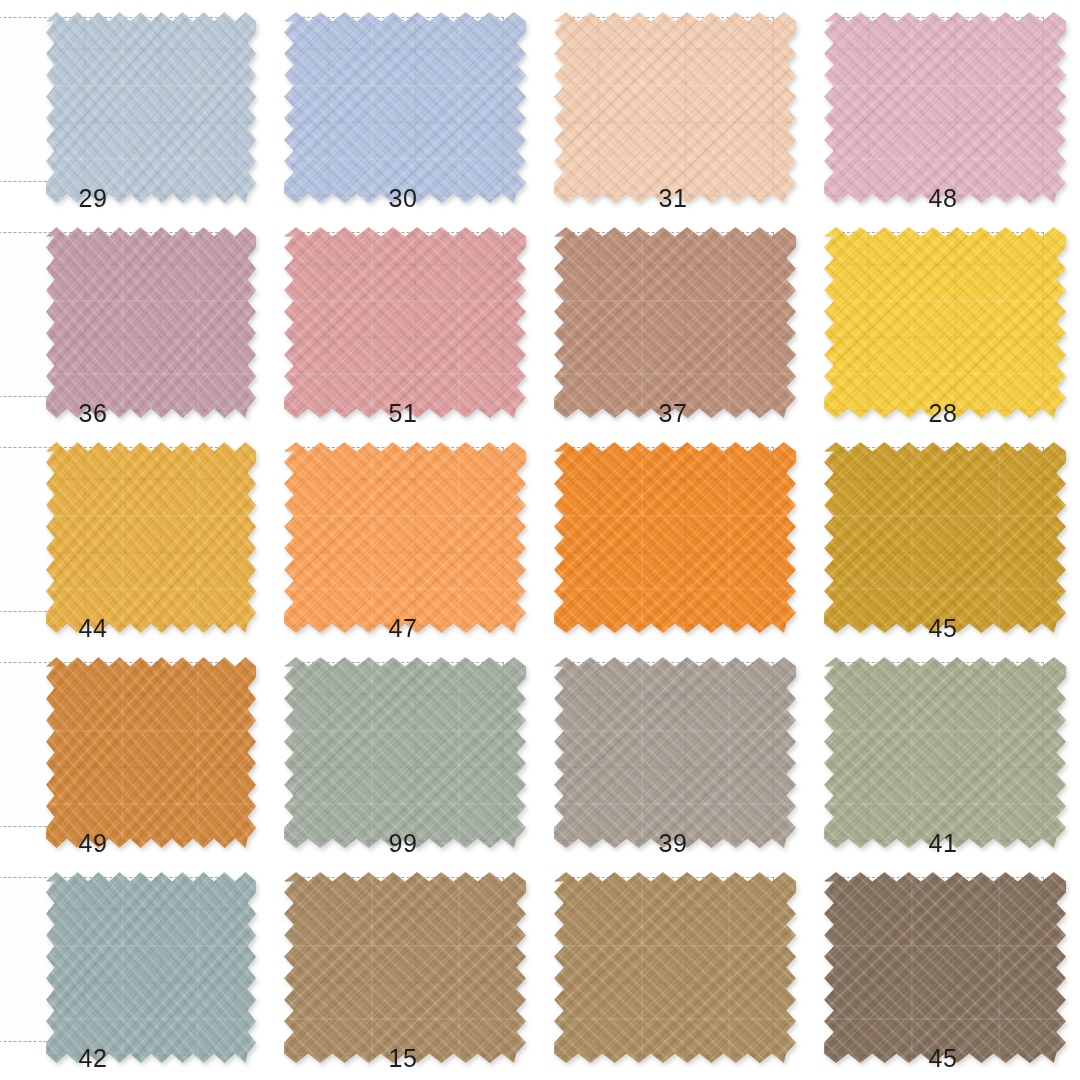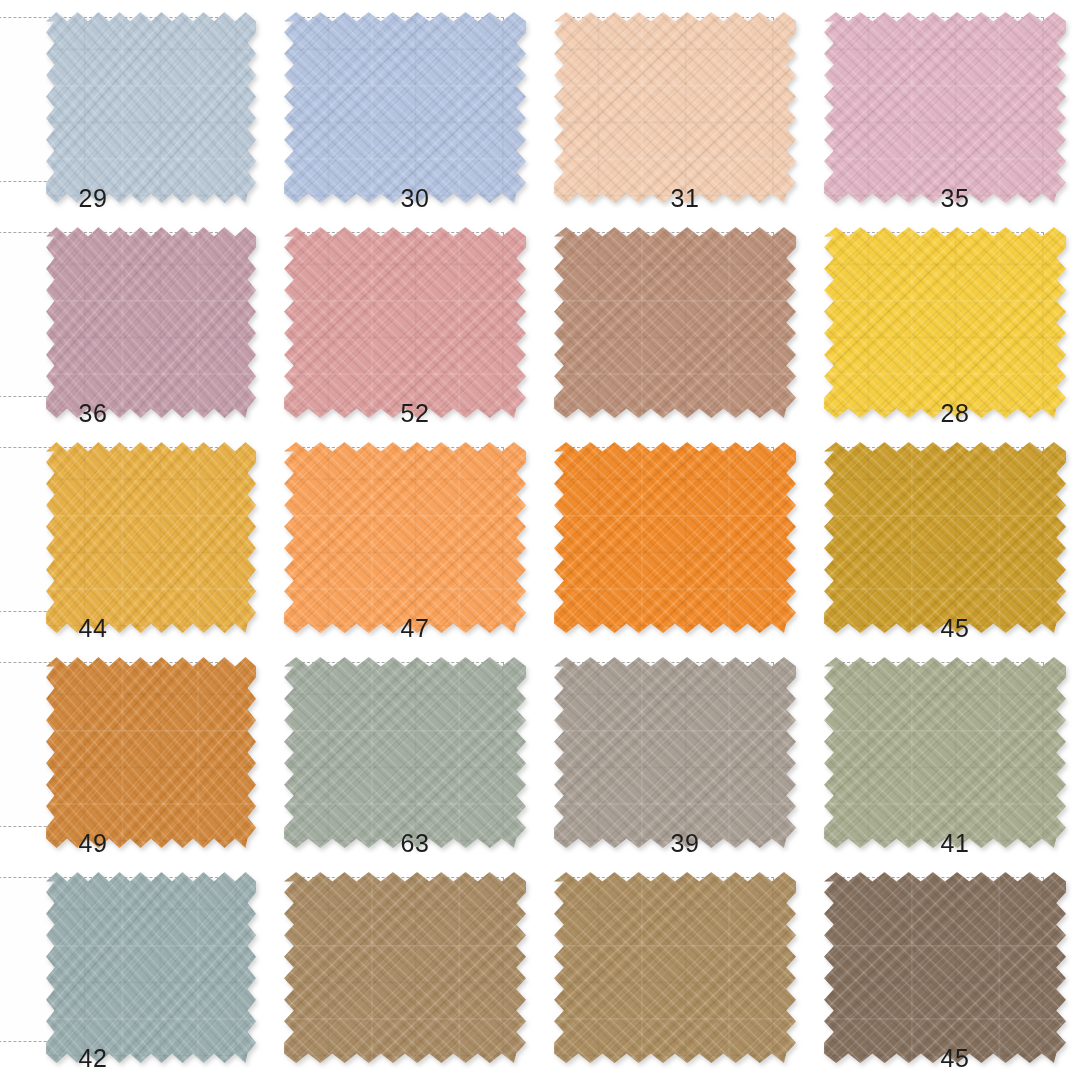--- a/index.html
+++ b/index.html
@@ -57,21 +57,21 @@
     position:absolute;
     inset:0;
     filter: drop-shadow(2px 3px 2px rgba(120,120,120,0.30));
   }
 
   
   .chip svg { display:block; width:100%; height:100%; }
 
   .label {
     position:absolute;
-    left:44px;
+    left:32px;
     top:182px;
     width:202px;
     text-align:center;
     font-size:25px;
     line-height:32px;
     color:#1d1d1d;
     font-family:"Liberation Sans", sans-serif;
     letter-spacing:0.5px;
   }
   .swatch-cell.col-1 .label {
@@ -222,21 +222,21 @@
       </pattern>
     </defs>
     <g clip-path="url(#clip3)">
       <rect width="172" height="141" fill="url(#wv3)"></rect>
       <rect width="172" height="141" fill="url(#wv23)"></rect>
       <rect width="172" height="141" fill="url(#wv33)"></rect>
     </g>
   </svg>
         </div>
       </div>
-      <div class="label">35</div>
+      <div class="label">48</div>
     </div>
     <div class="swatch-cell col-1">
       <div class="swatch-frame"></div>
       <div class="fabric-inner">
         <div class="chip" style="--c: #c39caa;">
   <svg viewBox="0 0 172 141" preserveAspectRatio="none">
     <defs>
       <clipPath id="clip4">
         <path d="M 0 7 L 8.6 0 L 17.2 7 L 25.799999999999997 0 L 34.4 7 L 43 0 L 51.599999999999994 7 L 60.199999999999996 0 L 68.8 7 L 77.39999999999999 0 L 86 7 L 94.6 0 L 103.19999999999999 7 L 111.8 0 L 120.39999999999999 7 L 129 0 L 137.6 7 L 146.2 0 L 154.79999999999998 7 L 163.4 0 L 172 7 L 172 14.9375 L 165 22.875 L 172 30.8125 L 165 38.75 L 172 46.6875 L 165 54.625 L 172 62.5625 L 165 70.5 L 172 78.4375 L 165 86.375 L 172 94.3125 L 165 102.25 L 172 110.1875 L 165 118.125 L 172 126.0625 L 165 134 L 163.4 141 L 154.79999999999998 134 L 146.2 141 L 137.6 134 L 129 141 L 120.39999999999999 134 L 111.8 141 L 103.19999999999999 134 L 94.6 141 L 86 134 L 77.39999999999999 141 L 68.8 134 L 60.199999999999996 141 L 51.599999999999994 134 L 43 141 L 34.4 134 L 25.799999999999997 141 L 17.2 134 L 8.6 141 L 0 134 L 0 126.0625 L 7 118.125 L 0 110.1875 L 7 102.25 L 0 94.3125 L 7 86.375 L 0 78.4375 L 7 70.5 L 0 62.5625 L 7 54.625 L 0 46.6875 L 7 38.75 L 0 30.8125 L 7 22.875 L 0 14.9375 L 7 7 Z"></path>
       </clipPath>
@@ -296,21 +296,21 @@
       </pattern>
     </defs>
     <g clip-path="url(#clip5)">
       <rect width="172" height="141" fill="url(#wv5)"></rect>
       <rect width="172" height="141" fill="url(#wv25)"></rect>
       <rect width="172" height="141" fill="url(#wv35)"></rect>
     </g>
   </svg>
         </div>
       </div>
-      <div class="label">52</div>
+      <div class="label">51</div>
     </div>
     <div class="swatch-cell col-3">
       <div class="swatch-frame"></div>
       <div class="fabric-inner">
         <div class="chip" style="--c: #bb9079;">
   <svg viewBox="0 0 172 141" preserveAspectRatio="none">
     <defs>
       <clipPath id="clip6">
         <path d="M 0 7 L 8.6 0 L 17.2 7 L 25.799999999999997 0 L 34.4 7 L 43 0 L 51.599999999999994 7 L 60.199999999999996 0 L 68.8 7 L 77.39999999999999 0 L 86 7 L 94.6 0 L 103.19999999999999 7 L 111.8 0 L 120.39999999999999 7 L 129 0 L 137.6 7 L 146.2 0 L 154.79999999999998 7 L 163.4 0 L 172 7 L 172 14.9375 L 165 22.875 L 172 30.8125 L 165 38.75 L 172 46.6875 L 165 54.625 L 172 62.5625 L 165 70.5 L 172 78.4375 L 165 86.375 L 172 94.3125 L 165 102.25 L 172 110.1875 L 165 118.125 L 172 126.0625 L 165 134 L 163.4 141 L 154.79999999999998 134 L 146.2 141 L 137.6 134 L 129 141 L 120.39999999999999 134 L 111.8 141 L 103.19999999999999 134 L 94.6 141 L 86 134 L 77.39999999999999 141 L 68.8 134 L 60.199999999999996 141 L 51.599999999999994 134 L 43 141 L 34.4 134 L 25.799999999999997 141 L 17.2 134 L 8.6 141 L 0 134 L 0 126.0625 L 7 118.125 L 0 110.1875 L 7 102.25 L 0 94.3125 L 7 86.375 L 0 78.4375 L 7 70.5 L 0 62.5625 L 7 54.625 L 0 46.6875 L 7 38.75 L 0 30.8125 L 7 22.875 L 0 14.9375 L 7 7 Z"></path>
       </clipPath>
@@ -333,20 +333,21 @@
       </pattern>
     </defs>
     <g clip-path="url(#clip6)">
       <rect width="172" height="141" fill="url(#wv6)"></rect>
       <rect width="172" height="141" fill="url(#wv26)"></rect>
       <rect width="172" height="141" fill="url(#wv36)"></rect>
     </g>
   </svg>
         </div>
       </div>
+      <div class="label">37</div>
     </div>
     <div class="swatch-cell col-4">
       <div class="swatch-frame"></div>
       <div class="fabric-inner">
         <div class="chip" style="--c: #f6ce3e;">
   <svg viewBox="0 0 172 141" preserveAspectRatio="none">
     <defs>
       <clipPath id="clip7">
         <path d="M 0 7 L 8.6 0 L 17.2 7 L 25.799999999999997 0 L 34.4 7 L 43 0 L 51.599999999999994 7 L 60.199999999999996 0 L 68.8 7 L 77.39999999999999 0 L 86 7 L 94.6 0 L 103.19999999999999 7 L 111.8 0 L 120.39999999999999 7 L 129 0 L 137.6 7 L 146.2 0 L 154.79999999999998 7 L 163.4 0 L 172 7 L 172 14.9375 L 165 22.875 L 172 30.8125 L 165 38.75 L 172 46.6875 L 165 54.625 L 172 62.5625 L 165 70.5 L 172 78.4375 L 165 86.375 L 172 94.3125 L 165 102.25 L 172 110.1875 L 165 118.125 L 172 126.0625 L 165 134 L 163.4 141 L 154.79999999999998 134 L 146.2 141 L 137.6 134 L 129 141 L 120.39999999999999 134 L 111.8 141 L 103.19999999999999 134 L 94.6 141 L 86 134 L 77.39999999999999 141 L 68.8 134 L 60.199999999999996 141 L 51.599999999999994 134 L 43 141 L 34.4 134 L 25.799999999999997 141 L 17.2 134 L 8.6 141 L 0 134 L 0 126.0625 L 7 118.125 L 0 110.1875 L 7 102.25 L 0 94.3125 L 7 86.375 L 0 78.4375 L 7 70.5 L 0 62.5625 L 7 54.625 L 0 46.6875 L 7 38.75 L 0 30.8125 L 7 22.875 L 0 14.9375 L 7 7 Z"></path>
       </clipPath>
@@ -590,21 +591,21 @@
       </pattern>
     </defs>
     <g clip-path="url(#clip13)">
       <rect width="172" height="141" fill="url(#wv13)"></rect>
       <rect width="172" height="141" fill="url(#wv213)"></rect>
       <rect width="172" height="141" fill="url(#wv313)"></rect>
     </g>
   </svg>
         </div>
       </div>
-      <div class="label">63</div>
+      <div class="label">99</div>
     </div>
     <div class="swatch-cell col-3">
       <div class="swatch-frame"></div>
       <div class="fabric-inner">
         <div class="chip" style="--c: #a89e94;">
   <svg viewBox="0 0 172 141" preserveAspectRatio="none">
     <defs>
       <clipPath id="clip14">
         <path d="M 0 7 L 8.6 0 L 17.2 7 L 25.799999999999997 0 L 34.4 7 L 43 0 L 51.599999999999994 7 L 60.199999999999996 0 L 68.8 7 L 77.39999999999999 0 L 86 7 L 94.6 0 L 103.19999999999999 7 L 111.8 0 L 120.39999999999999 7 L 129 0 L 137.6 7 L 146.2 0 L 154.79999999999998 7 L 163.4 0 L 172 7 L 172 14.9375 L 165 22.875 L 172 30.8125 L 165 38.75 L 172 46.6875 L 165 54.625 L 172 62.5625 L 165 70.5 L 172 78.4375 L 165 86.375 L 172 94.3125 L 165 102.25 L 172 110.1875 L 165 118.125 L 172 126.0625 L 165 134 L 163.4 141 L 154.79999999999998 134 L 146.2 141 L 137.6 134 L 129 141 L 120.39999999999999 134 L 111.8 141 L 103.19999999999999 134 L 94.6 141 L 86 134 L 77.39999999999999 141 L 68.8 134 L 60.199999999999996 141 L 51.599999999999994 134 L 43 141 L 34.4 134 L 25.799999999999997 141 L 17.2 134 L 8.6 141 L 0 134 L 0 126.0625 L 7 118.125 L 0 110.1875 L 7 102.25 L 0 94.3125 L 7 86.375 L 0 78.4375 L 7 70.5 L 0 62.5625 L 7 54.625 L 0 46.6875 L 7 38.75 L 0 30.8125 L 7 22.875 L 0 14.9375 L 7 7 Z"></path>
       </clipPath>
@@ -738,20 +739,21 @@
       </pattern>
     </defs>
     <g clip-path="url(#clip17)">
       <rect width="172" height="141" fill="url(#wv17)"></rect>
       <rect width="172" height="141" fill="url(#wv217)"></rect>
       <rect width="172" height="141" fill="url(#wv317)"></rect>
     </g>
   </svg>
         </div>
       </div>
+      <div class="label">15</div>
     </div>
     <div class="swatch-cell col-3">
       <div class="swatch-frame"></div>
       <div class="fabric-inner">
         <div class="chip" style="--c: #ab8d60;">
   <svg viewBox="0 0 172 141" preserveAspectRatio="none">
     <defs>
       <clipPath id="clip18">
         <path d="M 0 7 L 8.6 0 L 17.2 7 L 25.799999999999997 0 L 34.4 7 L 43 0 L 51.599999999999994 7 L 60.199999999999996 0 L 68.8 7 L 77.39999999999999 0 L 86 7 L 94.6 0 L 103.19999999999999 7 L 111.8 0 L 120.39999999999999 7 L 129 0 L 137.6 7 L 146.2 0 L 154.79999999999998 7 L 163.4 0 L 172 7 L 172 14.9375 L 165 22.875 L 172 30.8125 L 165 38.75 L 172 46.6875 L 165 54.625 L 172 62.5625 L 165 70.5 L 172 78.4375 L 165 86.375 L 172 94.3125 L 165 102.25 L 172 110.1875 L 165 118.125 L 172 126.0625 L 165 134 L 163.4 141 L 154.79999999999998 134 L 146.2 141 L 137.6 134 L 129 141 L 120.39999999999999 134 L 111.8 141 L 103.19999999999999 134 L 94.6 141 L 86 134 L 77.39999999999999 141 L 68.8 134 L 60.199999999999996 141 L 51.599999999999994 134 L 43 141 L 34.4 134 L 25.799999999999997 141 L 17.2 134 L 8.6 141 L 0 134 L 0 126.0625 L 7 118.125 L 0 110.1875 L 7 102.25 L 0 94.3125 L 7 86.375 L 0 78.4375 L 7 70.5 L 0 62.5625 L 7 54.625 L 0 46.6875 L 7 38.75 L 0 30.8125 L 7 22.875 L 0 14.9375 L 7 7 Z"></path>
       </clipPath>

